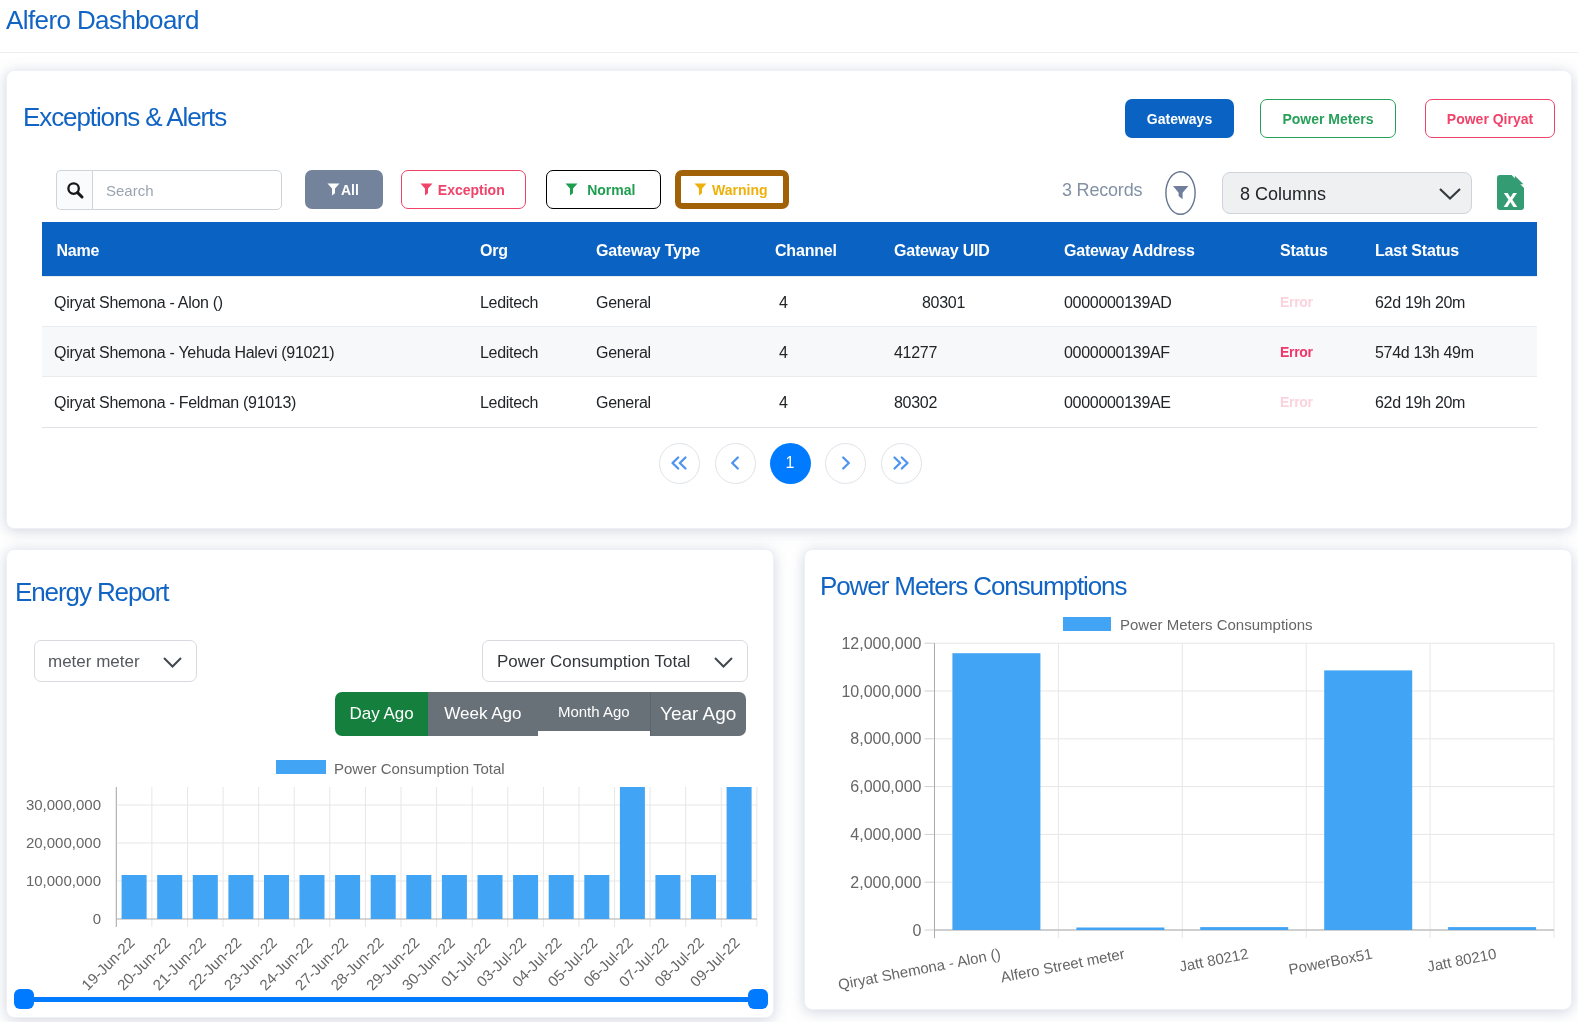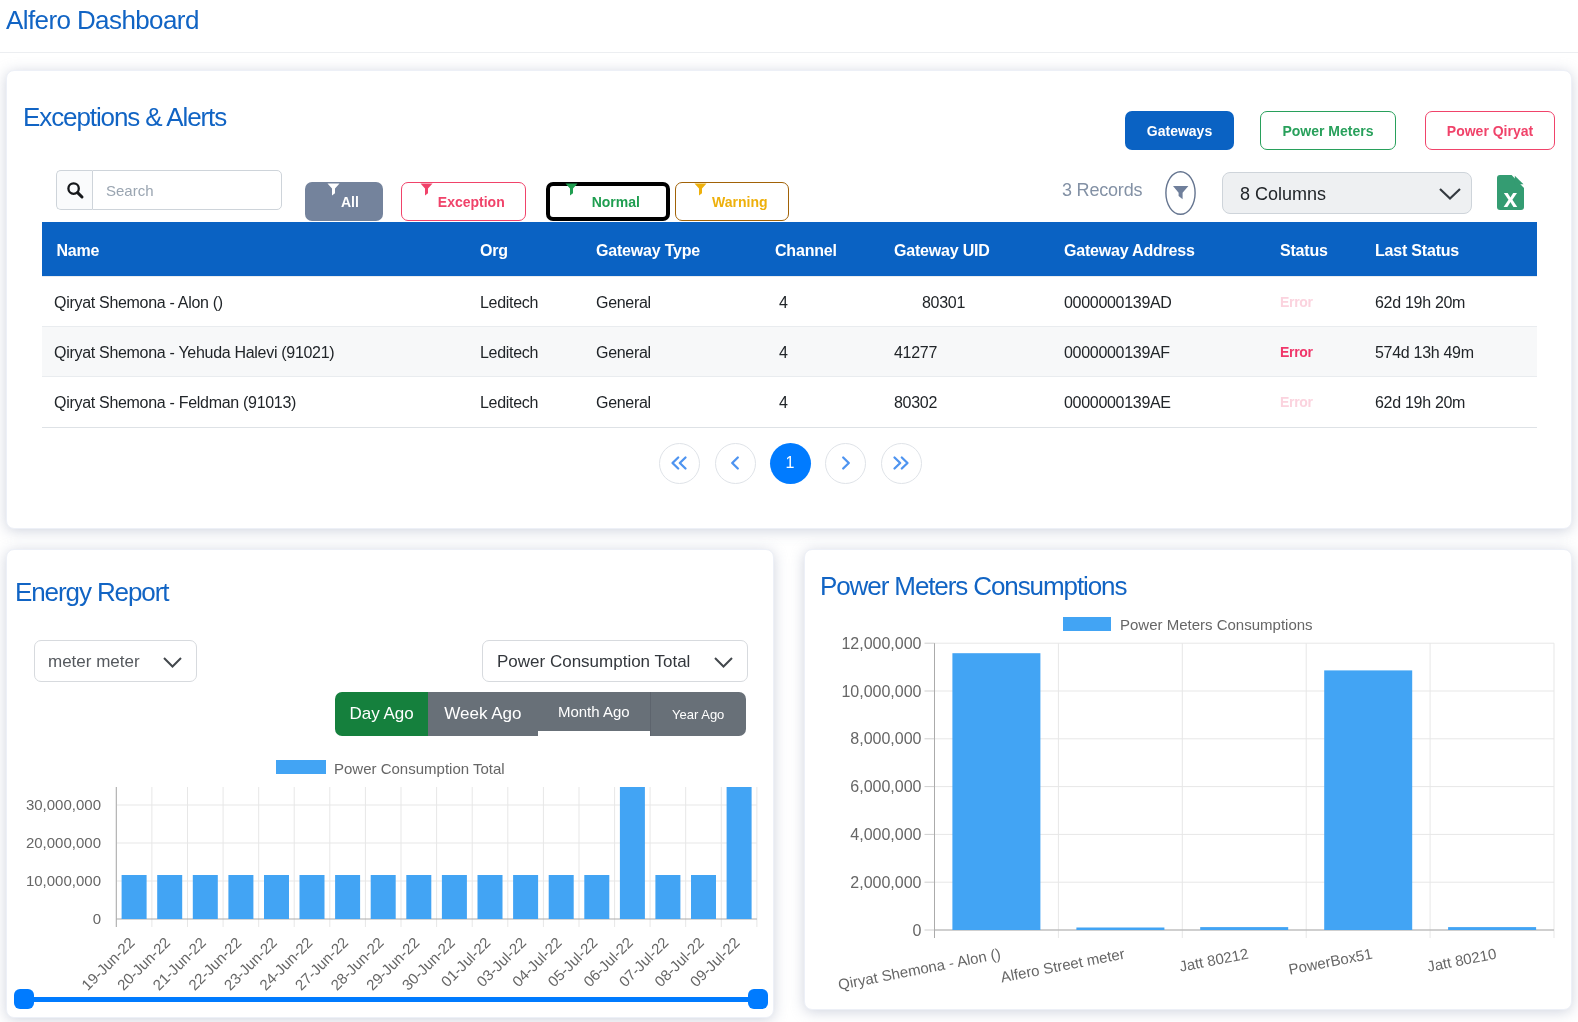--- a/index.html
+++ b/index.html
@@ -1,21 +1,21 @@
 <!DOCTYPE html>
 <html><head><meta charset="utf-8">
 <style>
 * { margin:0; padding:0; box-sizing:border-box; }
 html,body { width:1578px; height:1022px; background:#fff; font-family:"Liberation Sans",sans-serif; overflow:hidden; }
 .abs { position:absolute; }
 .card { position:absolute; background:#fff; border:1px solid #edf0f7; border-radius:8px;
   box-shadow:0 2px 14px rgba(150,160,185,.45); }
 .ttl { position:absolute; color:#1164c4; font-size:26px; letter-spacing:-1.1px; line-height:1; white-space:nowrap; }
 .btn { position:absolute; border-radius:7px; font-weight:bold; font-size:14px; line-height:1;
-  display:flex; align-items:center; justify-content:center; white-space:nowrap; background:#fff;margin-top:12px; }
+  display:flex; align-items:center; justify-content:center; white-space:nowrap; background:#fff; }
 .cell { position:absolute; font-size:16px; color:#212529; letter-spacing:-0.3px; line-height:1; white-space:nowrap; }
 .hcell { position:absolute; font-size:16px; font-weight:bold; color:#fff; letter-spacing:-0.2px; line-height:1; white-space:nowrap; }
 svg { position:absolute; overflow:visible; }
 </style></head>
 <body>
 <div class="abs" style="left:6px;top:7px;color:#1164c4;font-size:26px;letter-spacing:-0.6px;line-height:1;">Alfero Dashboard</div>
 <div class="abs" style="left:0;top:52px;width:1578px;border-top:1px solid #eceef1;"></div>
 
 <div class="card" style="left:6px;top:70px;width:1566px;height:459px;">
 <div class="ttl" style="left:16px;top:33px;">Exceptions &amp; Alerts</div>
@@ -30,25 +30,25 @@
 <div class="abs" style="left:85px;top:99px;width:190px;height:40px;background:#fff;border:1px solid #ced4da;border-radius:0 5px 5px 0;"></div>
 <div class="abs" style="left:99px;top:112px;font-size:15px;color:#9aa5b1;line-height:1;">Search</div>
 <div class="btn" style="left:298px;top:99px;width:78px;height:39px;background:#74839c;color:#fff;">&nbsp;&nbsp;&nbsp;All</div>
 <svg style="left:320px;top:112px;" width="13" height="13" viewBox="0 0 13 13">
       <path d="M0.5 0.5 H12.5 L8 5.6 V10.2 L5 12.4 V5.6 Z" fill="#ffffff"></path>
     </svg>
 <div class="btn" style="left:394px;top:99px;width:125px;height:39px;border:1px solid #f0436a;color:#f0436a;">&nbsp;&nbsp;&nbsp;&nbsp;Exception</div>
 <svg style="left:413px;top:112px;" width="13" height="13" viewBox="0 0 13 13">
       <path d="M0.5 0.5 H12.5 L8 5.6 V10.2 L5 12.4 V5.6 Z" fill="#f0436a"></path>
     </svg>
-<div class="btn" style="left:539px;top:99px;width:124px;height:39px;border:4px solid #000000;color:#1f9e50;">&nbsp;&nbsp;&nbsp;&nbsp;Normal</div>
+<div class="btn" style="left:539px;top:99px;width:115px;height:39px;border:1px solid #000000;color:#1f9e50;">&nbsp;&nbsp;&nbsp;&nbsp;Normal</div>
 <svg style="left:558px;top:112px;" width="13" height="13" viewBox="0 0 13 13">
       <path d="M0.5 0.5 H12.5 L8 5.6 V10.2 L5 12.4 V5.6 Z" fill="#1f9e50"></path>
     </svg>
-<div class="btn" style="left:668px;top:99px;width:114px;height:39px;border:1px solid #a16207;color:#eeb00b;">&nbsp;&nbsp;&nbsp;&nbsp;Warning</div>
+<div class="btn" style="left:668px;top:99px;width:114px;height:39px;border:6px solid #a16207;color:#eeb00b;">&nbsp;&nbsp;&nbsp;&nbsp;Warning</div>
 <svg style="left:687px;top:112px;" width="13" height="13" viewBox="0 0 13 13">
       <path d="M0.5 0.5 H12.5 L8 5.6 V10.2 L5 12.4 V5.6 Z" fill="#eeb00b"></path>
     </svg>
 <div class="abs" style="left:1055px;top:110px;font-size:18px;color:#8391a5;line-height:1;letter-spacing:-0.2px;">3 Records</div>
 <svg style="left:1158px;top:100px;" width="31" height="44" viewBox="0 0 31 44">
       <ellipse cx="15.5" cy="22" rx="14.6" ry="21.3" fill="none" stroke="#64748f" stroke-width="1.4"></ellipse>
       <path d="M8 15 H23.4 L17.6 21.8 V28.2 L13.6 25 V21.8 Z" fill="#6f7f9b"></path>
     </svg>
 <div class="abs" style="left:1215px;top:101px;width:250px;height:42px;background:#eef0f2;border:1px solid #ced4da;border-radius:8px;"></div>
 <div class="abs" style="left:1233px;top:114px;font-size:18px;color:#212529;line-height:1;">8 Columns</div>
@@ -123,21 +123,21 @@
       <polyline points="1,1 9.5,9.5 18,1" fill="none" stroke="#43484d" stroke-width="2"></polyline>
     </svg>
 <div class="abs" style="left:474.7px;top:90px;width:266px;height:42px;border:1px solid #d7dade;border-radius:7px;"></div>
 <div class="abs" style="left:490px;top:103px;font-size:17px;color:#33373c;line-height:1;">Power Consumption Total</div>
 <svg style="left:707px;top:107px;" width="19" height="11" viewBox="0 0 19 11">
       <polyline points="1,1 9.5,9.5 18,1" fill="none" stroke="#43484d" stroke-width="2"></polyline>
     </svg>
 <div class="abs" style="left:328.3px;top:142px;width:92.59999999999997px;height:44px;background:#15803d;border-radius:7px 0 0 7px;color:#fff;font-size:17px;display:flex;align-items:center;justify-content:center;white-space:nowrap;">Day Ago</div>
 <div class="abs" style="left:420.9px;top:142px;width:110.10000000000002px;height:44px;background:#687078;color:#fff;font-size:17px;display:flex;align-items:center;justify-content:center;white-space:nowrap;">Week Ago</div>
 <div class="abs" style="left:531px;top:142px;width:111.5px;height:39px;background:#687078;color:#ffffff;font-size:15px;display:flex;align-items:center;justify-content:center;white-space:nowrap;">Month Ago</div>
-<div class="abs" style="left:642.5px;top:142px;width:96.39999999999998px;height:44px;background:#687078;border-radius:0 7px 7px 0;border-left:1px solid #5d646d;color:#fff;font-size:13px;display:flex;align-items:center;justify-content:center;white-space:nowrap;">Year Ago</div>
+<div class="abs" style="left:642.5px;top:142px;width:96.39999999999998px;height:44px;background:#687078;border-radius:0 7px 7px 0;border-left:1px solid #5d646d;color:#fff;font-size:19px;display:flex;align-items:center;justify-content:center;white-space:nowrap;">Year Ago</div>
 <div class="abs" style="left:269px;top:210px;width:50px;height:14px;background:#42a4f4;"></div>
 <div class="abs" style="left:327px;top:211px;font-size:15px;color:#666;line-height:1;">Power Consumption Total</div>
 <svg style="left:0;top:0;" width="768" height="469" viewBox="0 0 768 469">
       <line x1="109.3" y1="331.0" x2="749.9" y2="331.0" stroke="#e7e7e7" stroke-width="1"></line>
       <text x="94" y="336.0" font-size="15" fill="#666" text-anchor="end">10,000,000</text>
       <line x1="109.3" y1="293.0" x2="749.9" y2="293.0" stroke="#e7e7e7" stroke-width="1"></line>
       <text x="94" y="298.0" font-size="15" fill="#666" text-anchor="end">20,000,000</text>
       <line x1="109.3" y1="255.0" x2="749.9" y2="255.0" stroke="#e7e7e7" stroke-width="1"></line>
       <text x="94" y="260.0" font-size="15" fill="#666" text-anchor="end">30,000,000</text>
       <text x="94" y="374.0" font-size="15" fill="#666" text-anchor="end">0</text>

